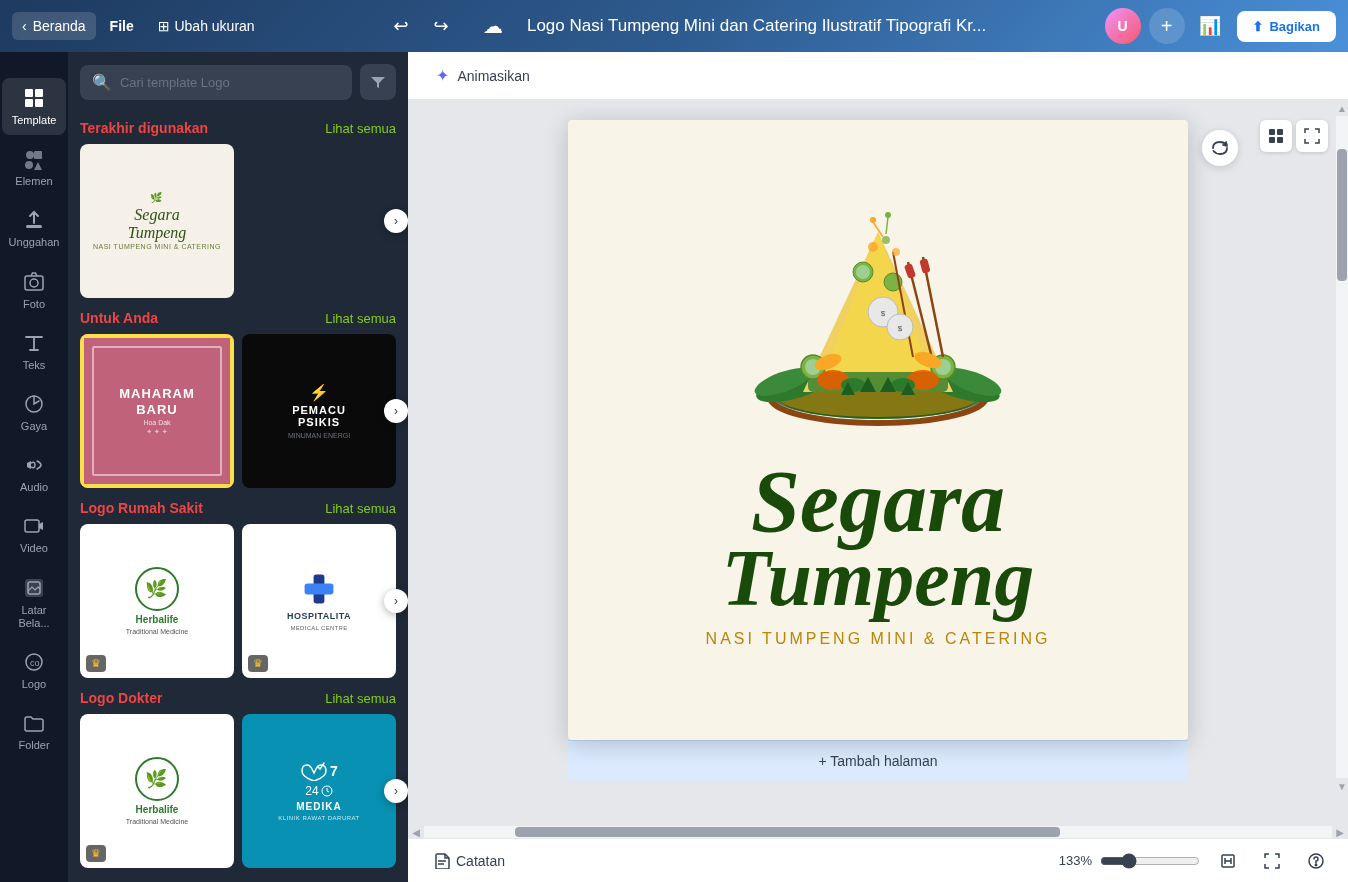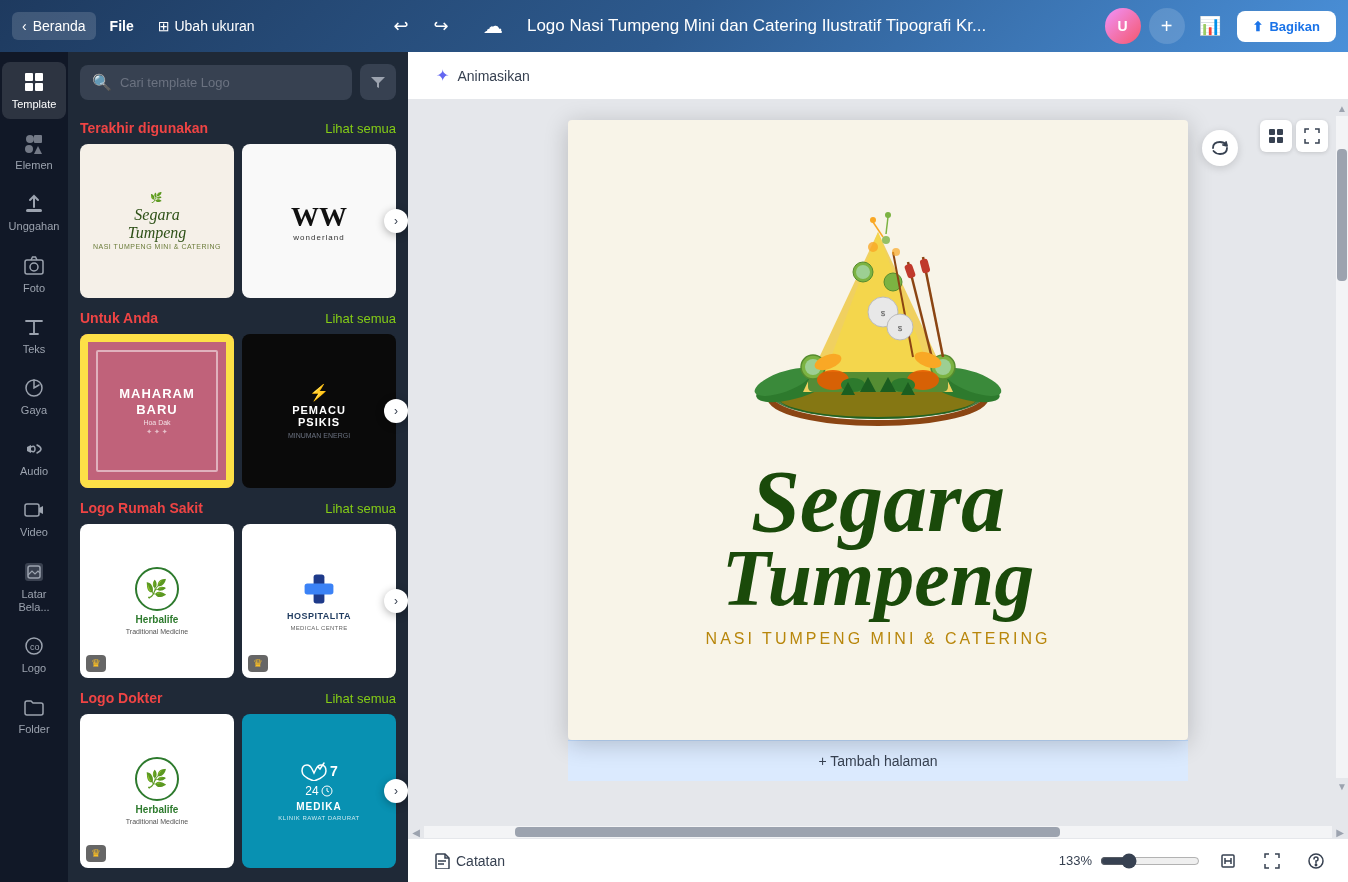--- a/index.html
+++ b/index.html
@@ -70,21 +70,21 @@
       overflow: hidden;
     }
 
     
     .sidebar-icons {
       width: 68px;
       background: #111827;
       display: flex;
       flex-direction: column;
       align-items: center;
-      padding: 8px 0;
+      padding: 24px 0;
       gap: 0;
       flex-shrink: 0;
     }
     .sidebar-icon-item {
       width: 64px; padding: 8px 4px;
       display: flex; flex-direction: column; align-items: center; gap: 4px;
       cursor: pointer; border-radius: 8px; margin: 2px;
       color: #9ca3af;
     }
     .sidebar-icon-item.active { background: rgba(255,255,255,0.12); color: white; }
@@ -174,21 +174,21 @@
       width: 100%; height: 100%;
       display: flex; flex-direction: column; align-items: center; justify-content: center;
     }
     .card-ww-text { font-family: Georgia, serif; font-size: 28px; color: #111; font-weight: bold; }
     .card-ww-sub { font-size: 8px; color: #333; letter-spacing: 1px; }
 
     .card-maroon { background: #c0627a; }
     .card-maroon-inner {
       width: 100%; height: 100%;
       display: flex; flex-direction: column; align-items: center; 
-      border: 8px solid #fde047;
+      border: 4px solid #fde047;
       position: relative;
     }
     .card-maroon-frame { position: absolute; inset: 8px; border: 2px solid rgba(255,255,255,0.5); border-radius: 2px; }
     .card-maroon-text { font-size: 13px; color: white; font-weight: bold; text-align: center; letter-spacing: 1px; line-height: 1.2; }
     .card-maroon-sub { font-size: 7px; color: rgba(255,255,255,0.8); margin-top: 2px; }
     .card-maroon-dots { font-size: 7px; color: rgba(255,255,255,0.6); margin-top: 2px; }
 
     .card-black { background: #0a0a0a; }
     .card-black-inner {
       width: 100%; height: 100%;
@@ -561,26 +561,20 @@
       <div class="section-header">
         <span class="section-title">Terakhir digunakan</span>
         <span class="see-all">Lihat semua</span>
       </div>
       <div class="template-grid">
         <div class="template-card card-segara">
           <div class="card-img card-segara-inner">
             <div class="card-segara-logo">🌿</div>
             <div class="card-segara-title">Segara<br>Tumpeng</div>
             <div class="card-segara-sub">NASI TUMPENG MINI &amp; CATERING</div>
-          </div>
-        </div>
-        <div class="template-card card-ww">
-          <div class="card-img card-ww-inner">
-            <div class="card-ww-text">WW</div>
-            <div class="card-ww-sub">wonderland</div>
           </div>
         </div>
         <div class="nav-arrow">›</div>
       </div>
 
       <div class="section-header">
         <span class="section-title">Untuk Anda</span>
         <span class="see-all">Lihat semua</span>
       </div>
       <div class="template-grid">

